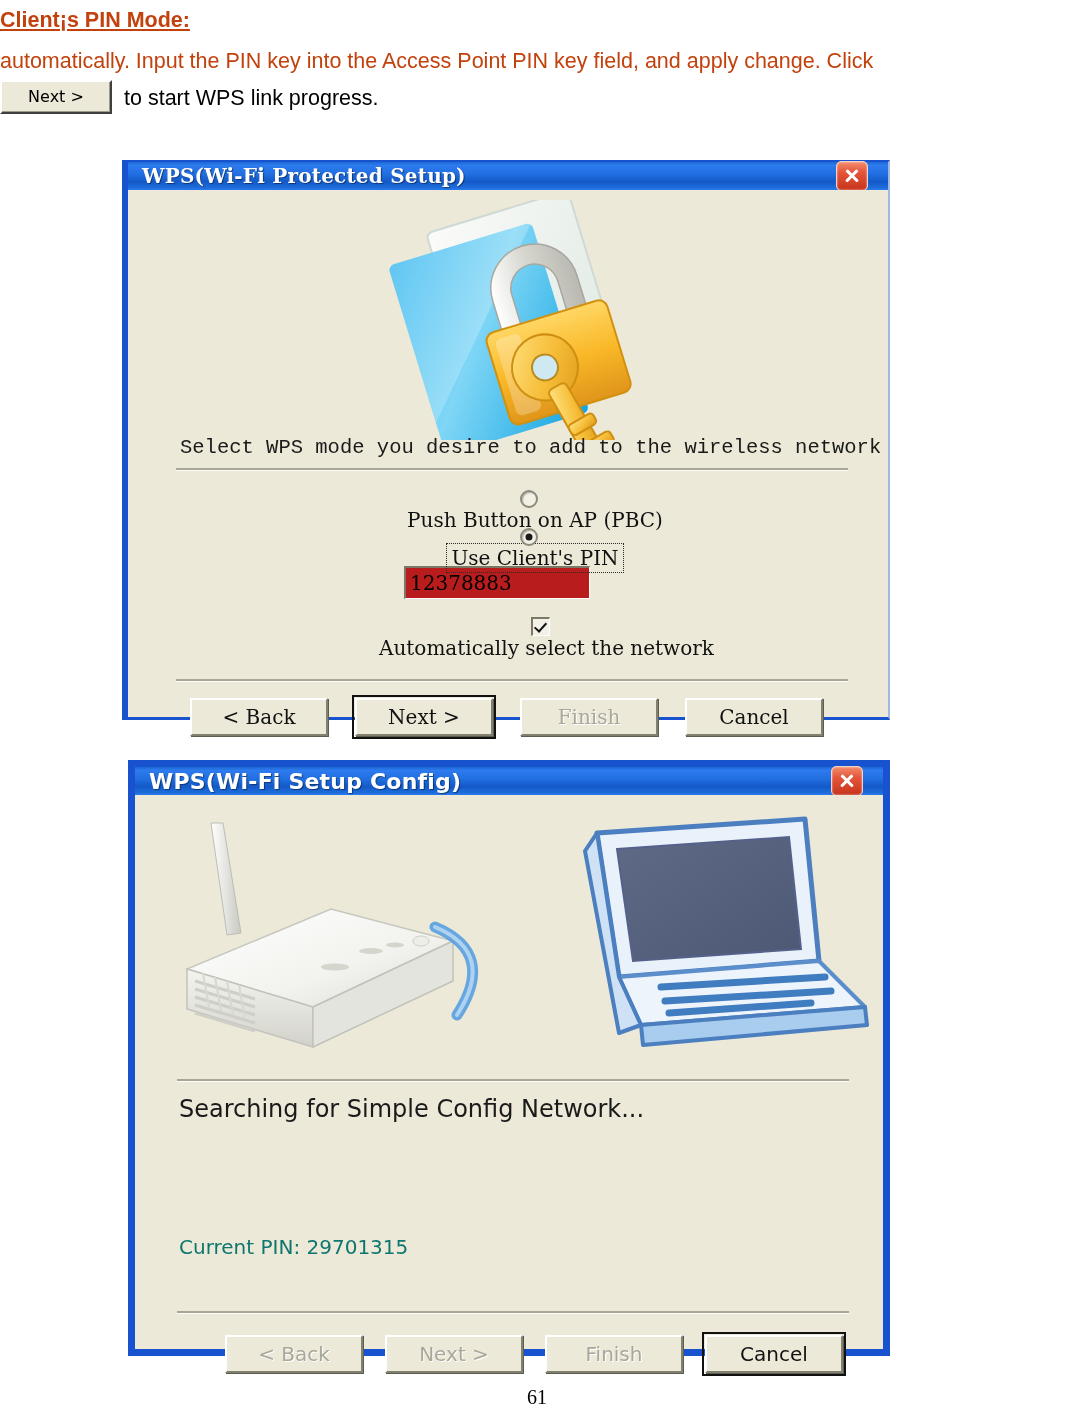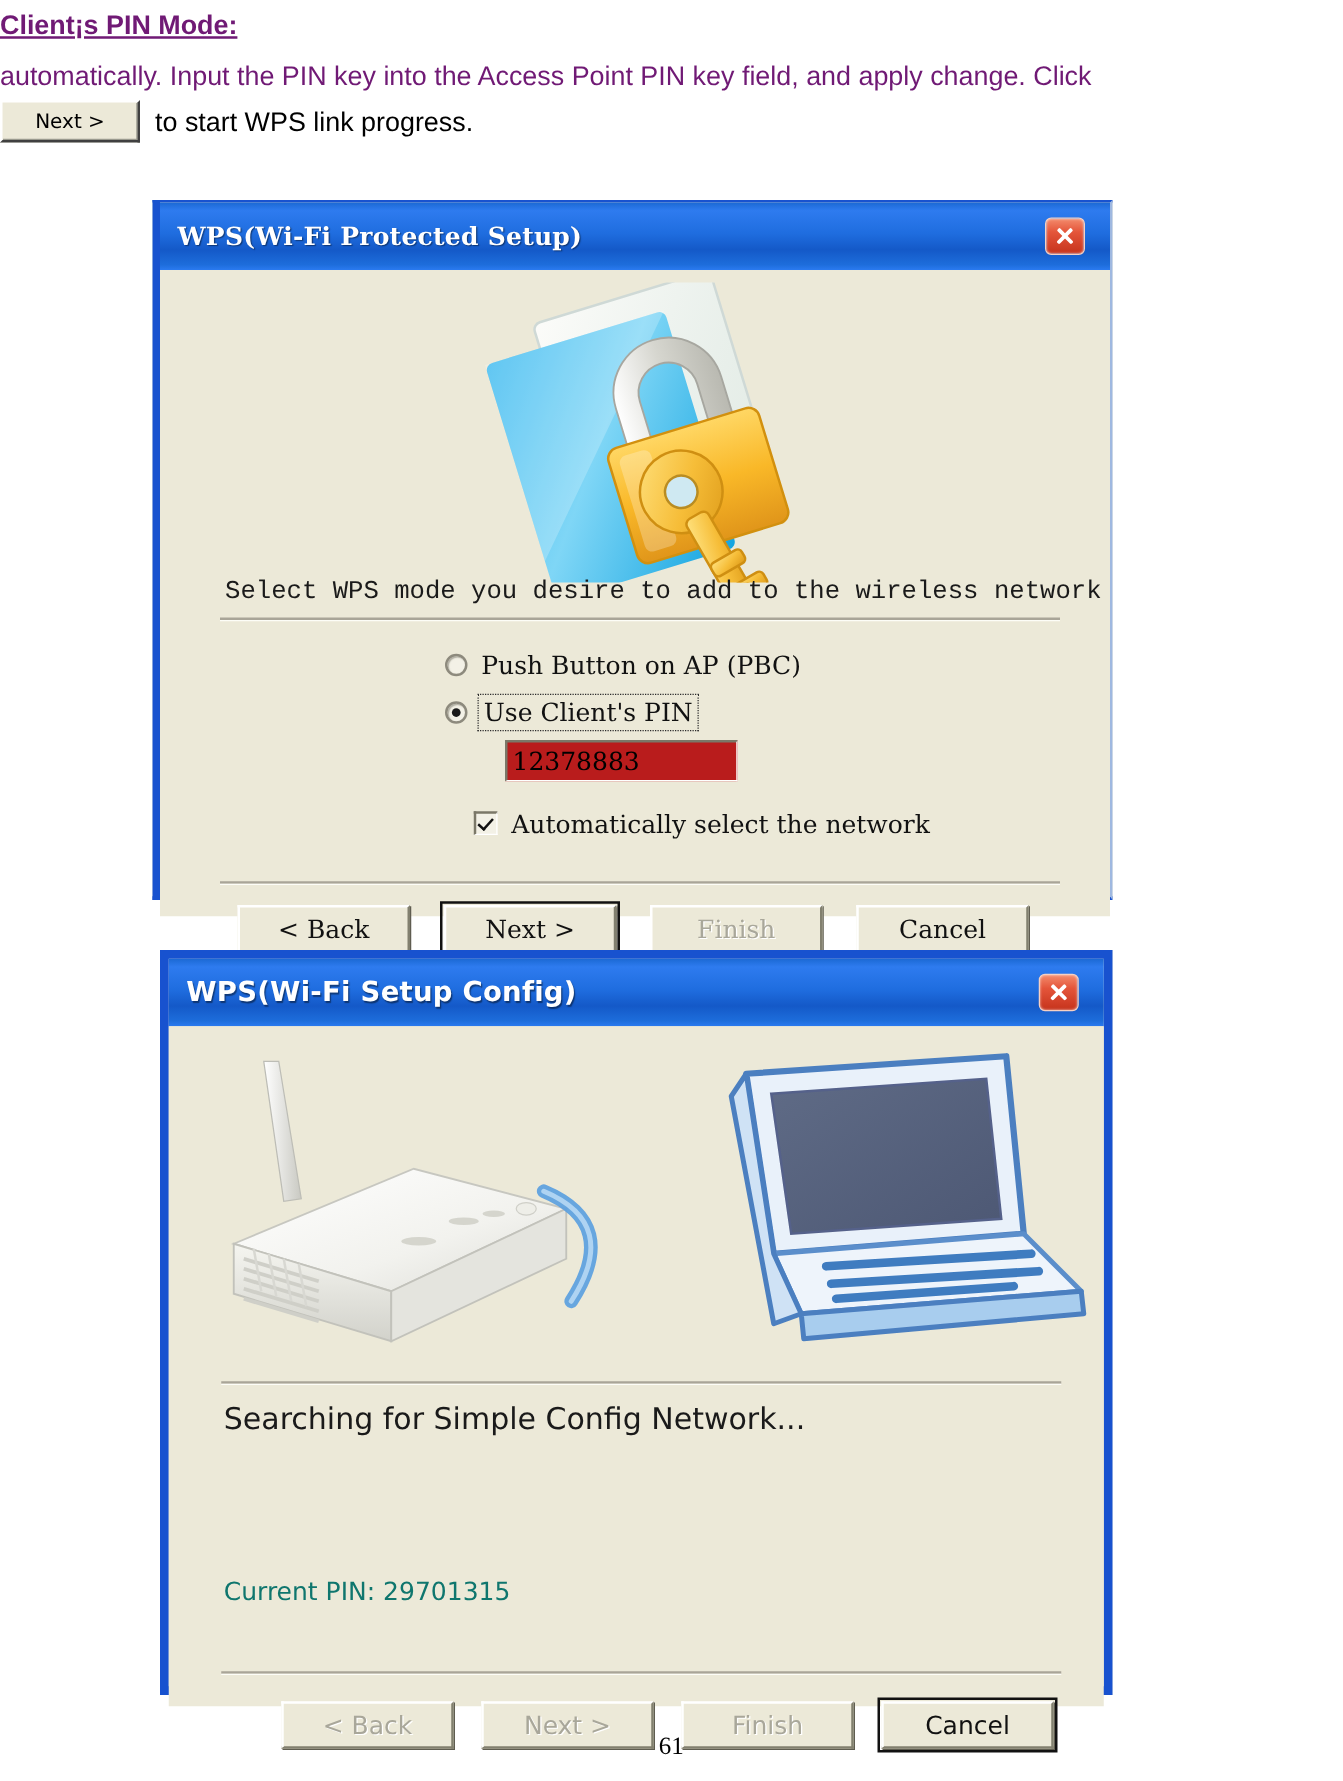--- a/index.html
+++ b/index.html
@@ -18,21 +18,21 @@
 
   
   .doc-para {
     position: absolute;
     left: 0px;
     top: 0px;
     width: 1074px;
     font-size: 21.5px;
     line-height: 41px;
     text-align: justify;
-    color: #701a75;
+    color: #c2410c;
   }
   .doc-para .lead {
     font-weight: bold;
     text-decoration: underline;
   }
   .para-line {
     display: block;
     white-space: nowrap;
   }
   .para-line.justify {
@@ -68,21 +68,21 @@
     font-size: 21.5px;
   }
 
   
   .xp-dialog {
     position: absolute;
     background: #ece9d8;
     box-sizing: border-box;
   }
   .xp-titlebar {
-    height: 54px;
+    height: 28px;
     background: linear-gradient(to bottom,
                 #1b69d4 0%, #2e7bef 12%, #1f6ddf 46%,
                 #1459c8 70%, #1d6ddb 92%, #2a7af0 100%);
     display: flex;
     align-items: center;
     padding: 0 16px 0 14px;
     position: relative;
   }
   .xp-title-text {
     color: #ffffff;
@@ -176,20 +176,21 @@
     color: #1a1a1a;
     white-space: nowrap;
   }
 
   .opt-group { position: absolute; left: 228px; top: 300px; }
   .opt-row {
     display: flex;
     align-items: center;
     height: 31px;
     margin-bottom: 7px;
+    flex-direction: column;
   }
   .radio {
     width: 14px; height: 14px;
     border-radius: 50%;
     border: 2px solid #8d8a7d;
     background: #f3f1e6;
     box-shadow: inset 1px 1px 1px rgba(120,118,105,0.55);
     margin-right: 11px;
     position: relative;
     flex: none;

